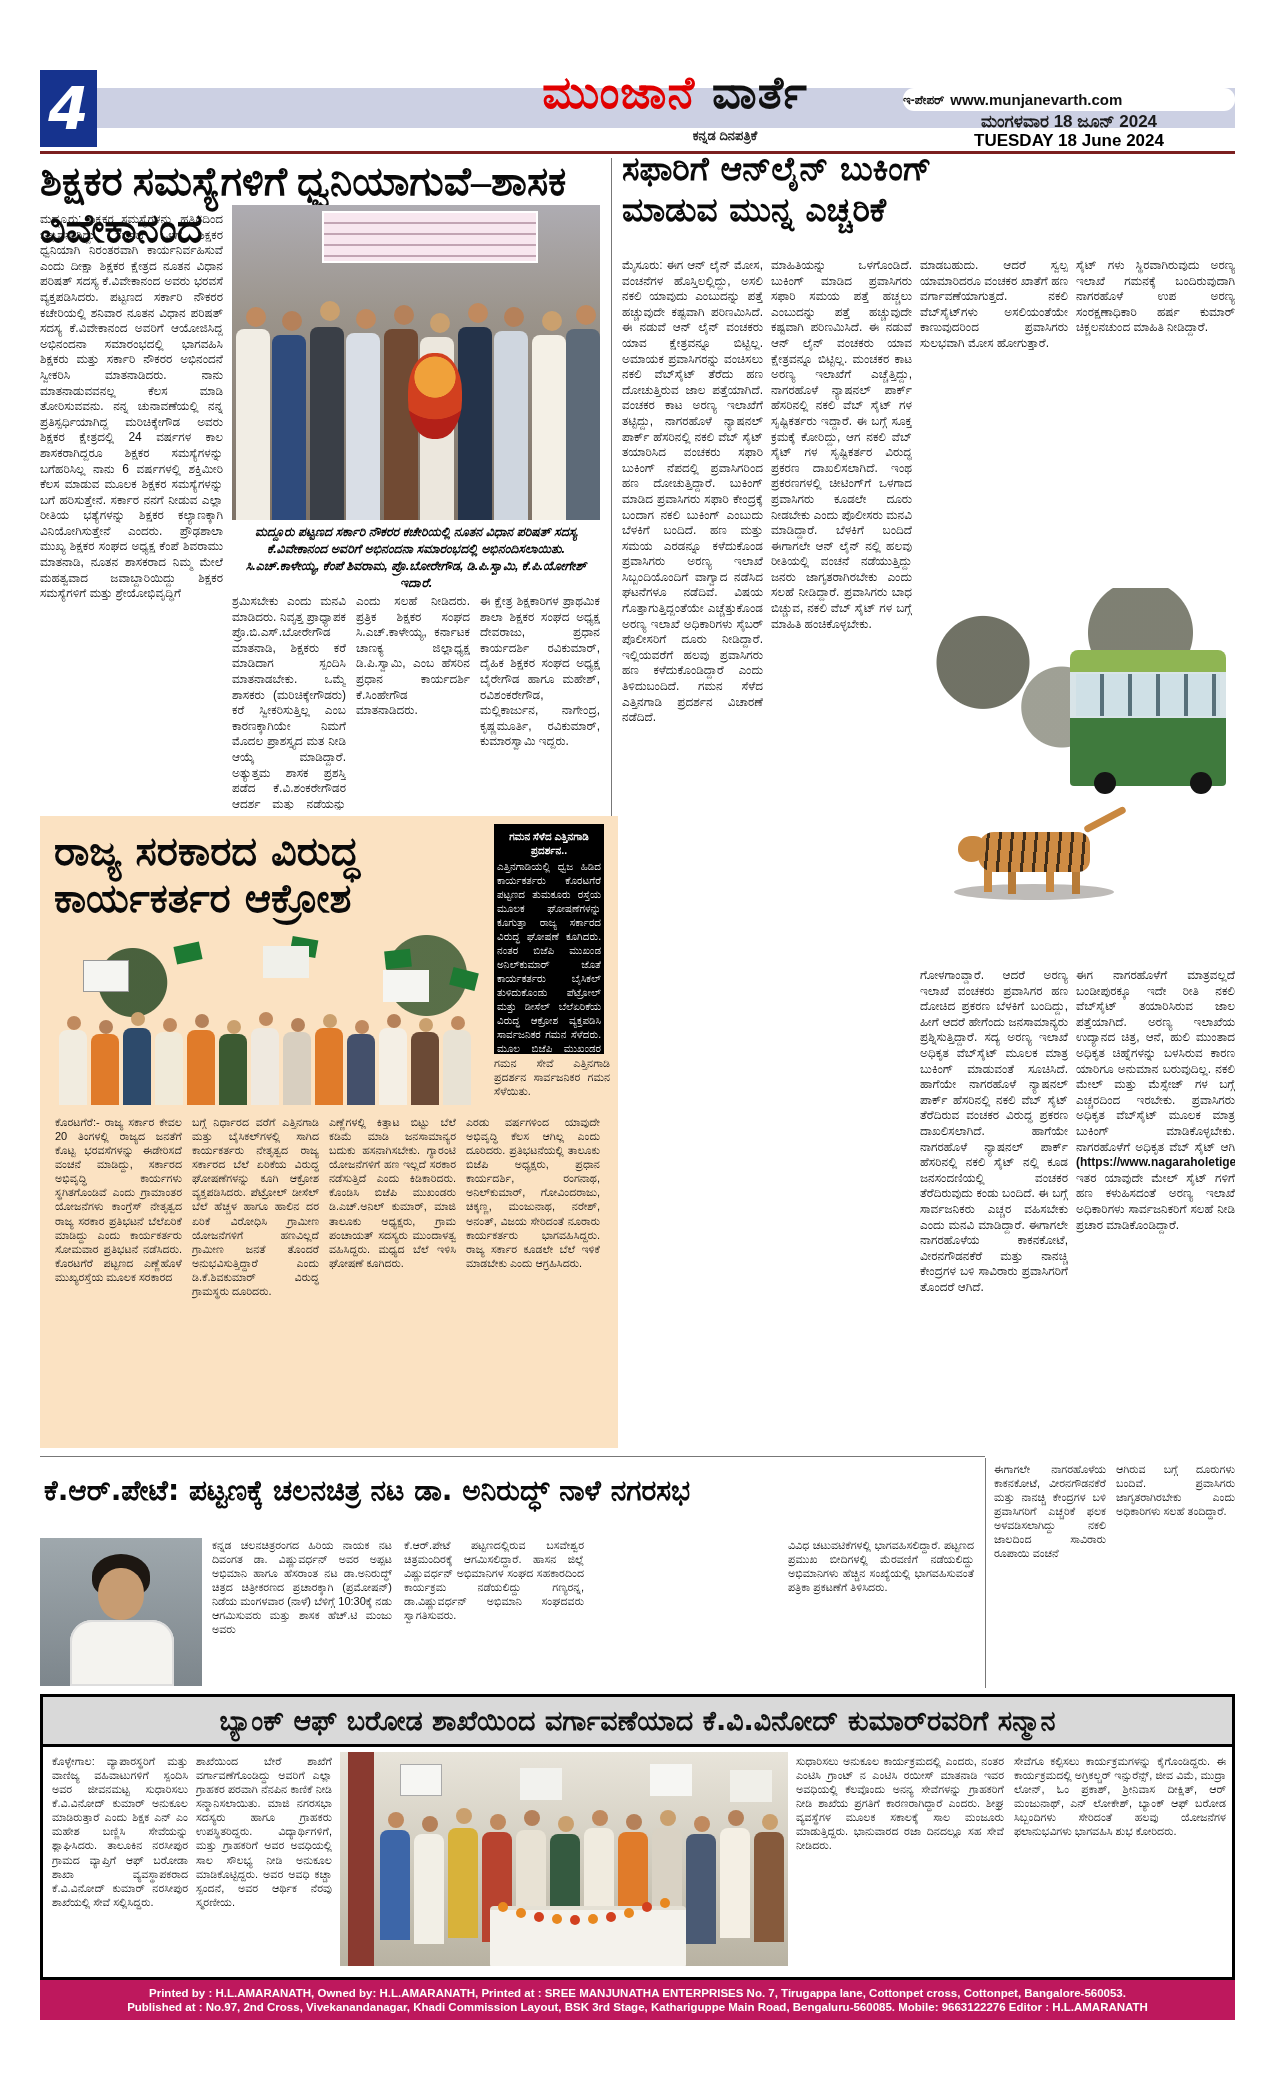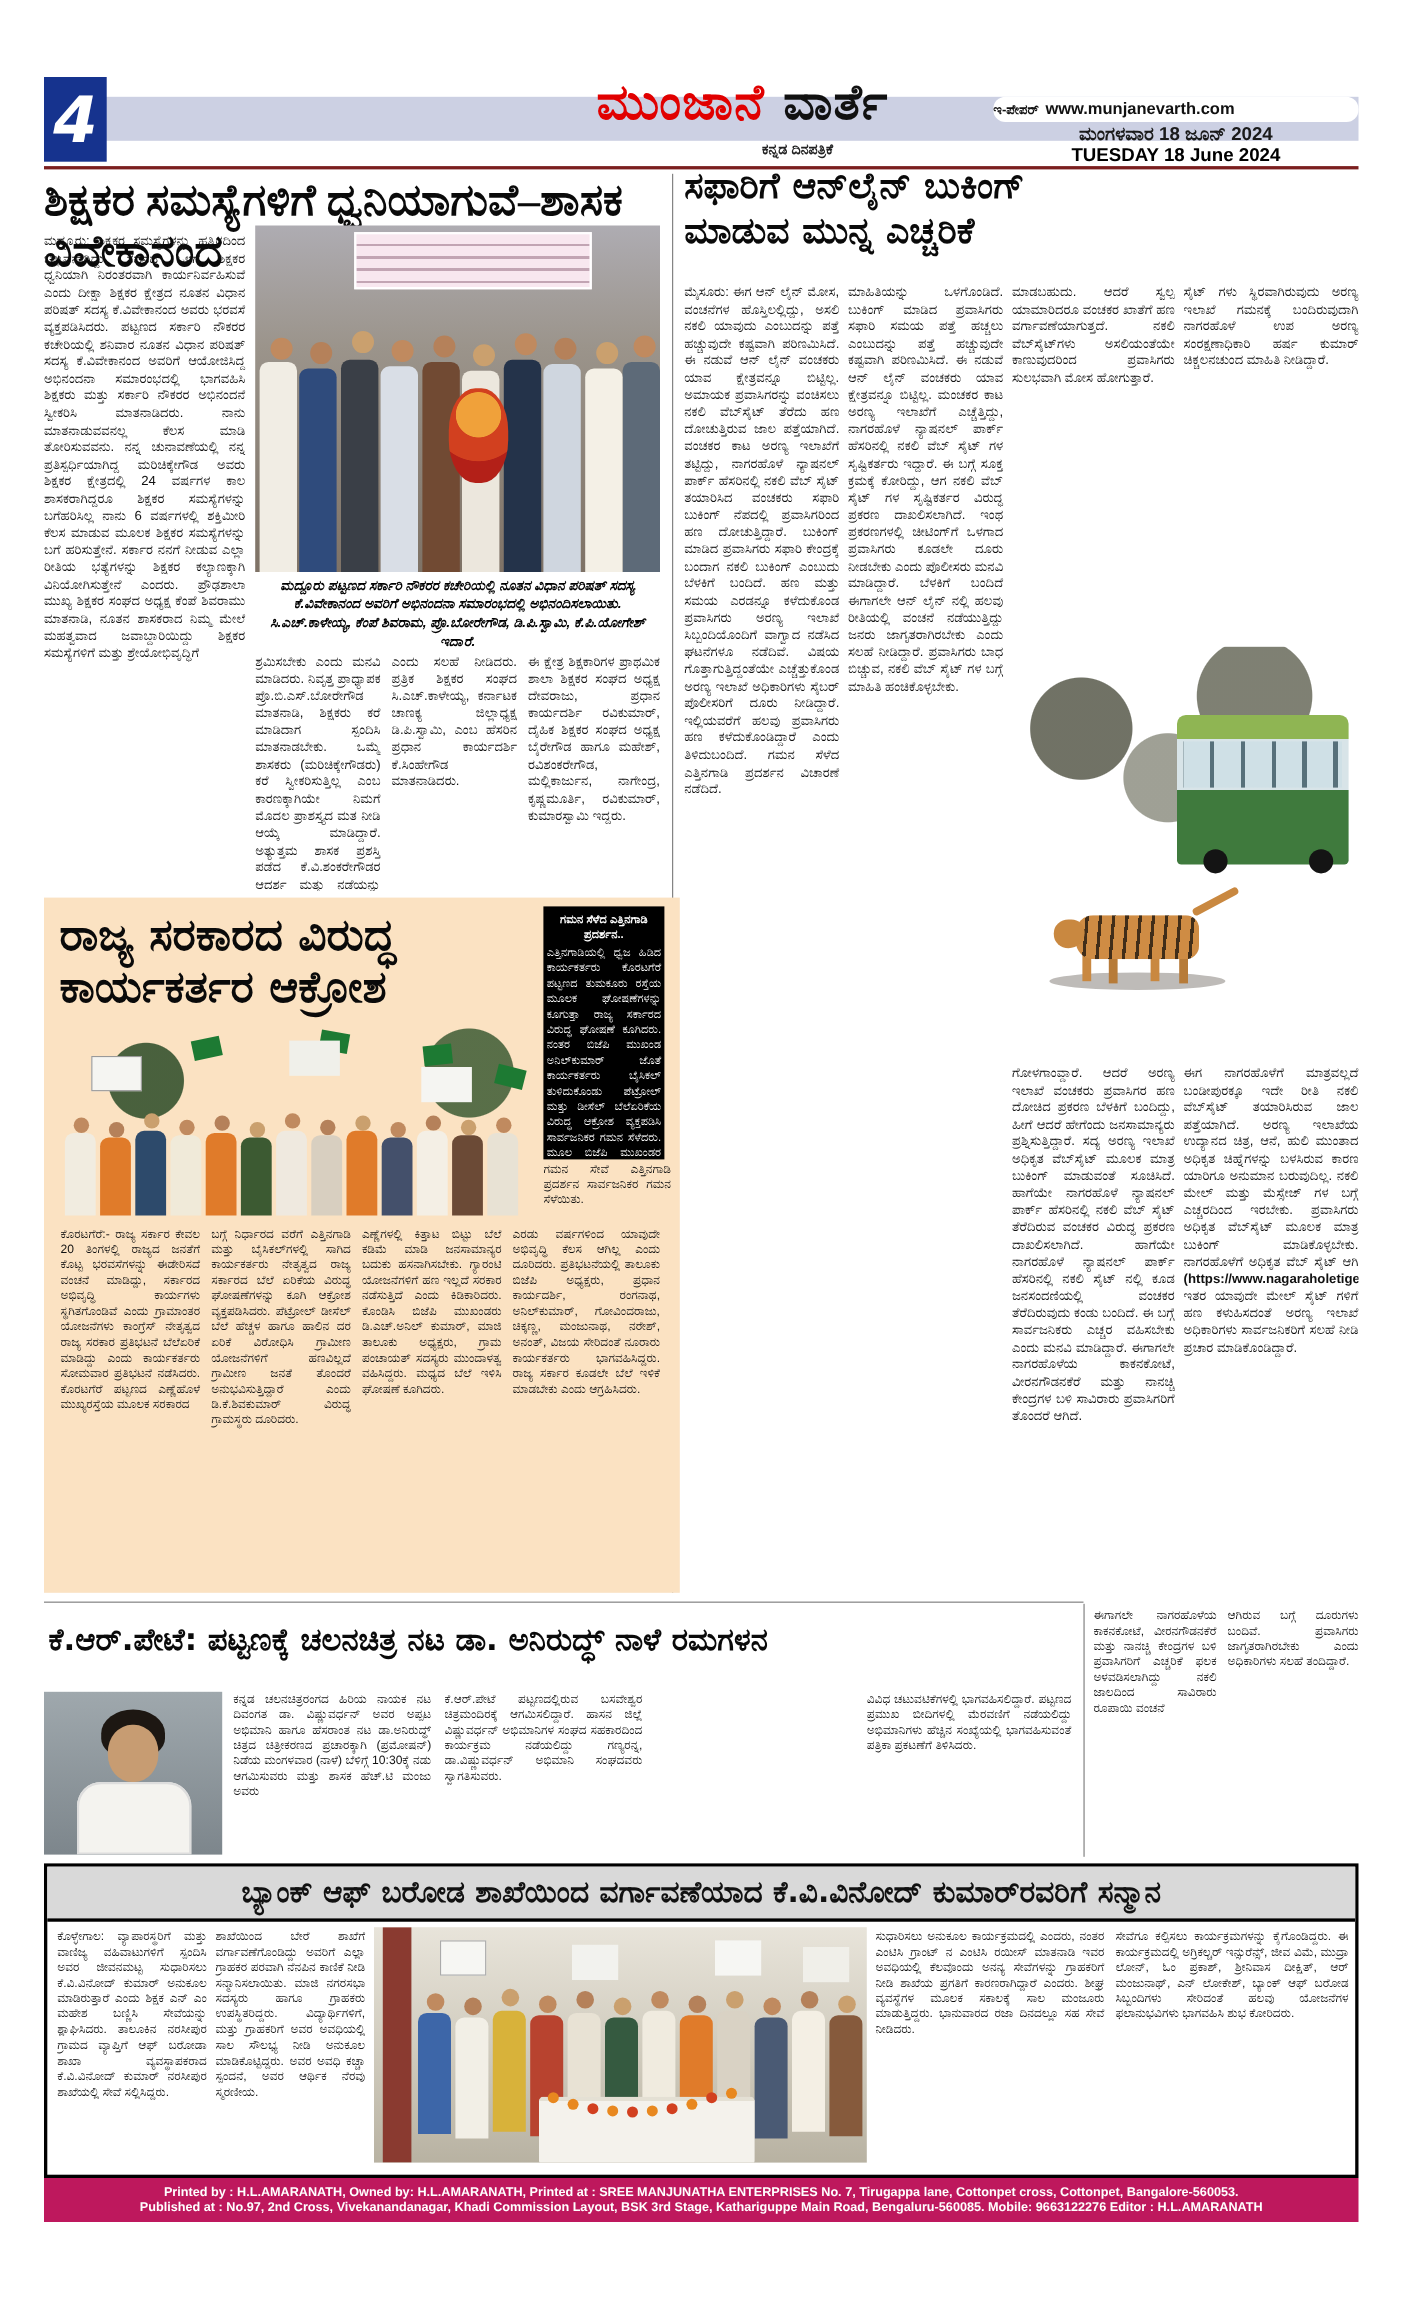--- a/index.html
+++ b/index.html
@@ -200,21 +200,21 @@
     <span>ಈಗ ನಾಗರಹೊಳೆಗೆ ಮಾತ್ರವಲ್ಲದೆ ಬಂಡೀಪುರಕ್ಕೂ ಇದೇ ರೀತಿ ನಕಲಿ ವೆಬ್‌ಸೈಟ್ ತಯಾರಿಸಿರುವ ಜಾಲ ಪತ್ತೆಯಾಗಿದೆ. ಅರಣ್ಯ ಇಲಾಖೆಯ ಉದ್ಯಾನದ ಚಿತ್ರ, ಆನೆ, ಹುಲಿ ಮುಂತಾದ ಅಧಿಕೃತ ಚಿಹ್ನೆಗಳನ್ನು ಬಳಸಿರುವ ಕಾರಣ ಯಾರಿಗೂ ಅನುಮಾನ ಬರುವುದಿಲ್ಲ. ನಕಲಿ ಮೇಲ್ ಮತ್ತು ಮೆಸ್ಸೇಜ್ ಗಳ ಬಗ್ಗೆ ಎಚ್ಚರದಿಂದ ಇರಬೇಕು. ಪ್ರವಾಸಿಗರು ಅಧಿಕೃತ ವೆಬ್‌ಸೈಟ್ ಮೂಲಕ ಮಾತ್ರ ಬುಕಿಂಗ್ ಮಾಡಿಕೊಳ್ಳಬೇಕು. ನಾಗರಹೊಳೆಗೆ ಅಧಿಕೃತ ವೆಬ್ ಸೈಟ್ ಆಗಿ</span>
     <span class="bold">(https://www.nagaraholetigerreserve.com)</span>
     <span>ಇತರ ಯಾವುದೇ ಮೇಲ್ ಸೈಟ್ ಗಳಿಗೆ ಹಣ ಕಳುಹಿಸದಂತೆ ಅರಣ್ಯ ಇಲಾಖೆ ಅಧಿಕಾರಿಗಳು ಸಾರ್ವಜನಿಕರಿಗೆ ಸಲಹೆ ನೀಡಿ ಪ್ರಚಾರ ಮಾಡಿಕೊಂಡಿದ್ದಾರೆ.</span>
   </div>
 
   <div class="abs vline" style="left:985px;top:1458px;height:230px;"></div>
   <div class="abs col small" style="left:994px;top:1462px;width:112px;height:222px;">ಈಗಾಗಲೇ ನಾಗರಹೊಳೆಯ ಕಾಕನಕೋಟೆ, ವೀರನಗೌಡನಕೆರೆ ಮತ್ತು ನಾನಚ್ಚಿ ಕೇಂದ್ರಗಳ ಬಳಿ ಪ್ರವಾಸಿಗರಿಗೆ ಎಚ್ಚರಿಕೆ ಫಲಕ ಅಳವಡಿಸಲಾಗಿದ್ದು ನಕಲಿ ಜಾಲದಿಂದ ಸಾವಿರಾರು ರೂಪಾಯಿ ವಂಚನೆ</div>
   <div class="abs col small" style="left:1116px;top:1462px;width:119px;height:222px;">ಆಗಿರುವ ಬಗ್ಗೆ ದೂರುಗಳು ಬಂದಿವೆ. ಪ್ರವಾಸಿಗರು ಜಾಗೃತರಾಗಿರಬೇಕು ಎಂದು ಅಧಿಕಾರಿಗಳು ಸಲಹೆ ತಂದಿದ್ದಾರೆ.</div>
 
   <div class="abs hline" style="left:40px;top:1456px;width:945px;"></div>
-  <h2 class="abs headline" style="left:44px;top:1474px;width:730px;font-size:28px;">ಕೆ.ಆರ್.ಪೇಟೆ: ಪಟ್ಟಣಕ್ಕೆ ಚಲನಚಿತ್ರ ನಟ ಡಾ. ಅನಿರುದ್ಧ್ ನಾಳೆ ರಮಗಳನ</h2>
+  <h2 class="abs headline" style="left:44px;top:1474px;width:730px;font-size:28px;">ಕೆ.ಆರ್.ಪೇಟೆ: ಪಟ್ಟಣಕ್ಕೆ ಚಲನಚಿತ್ರ ನಟ ಡಾ. ಅನಿರುದ್ಧ್ ನಾಳೆ ನಗರಸಭ</h2>
 
   <div class="abs photo photo-actor" style="left:40px;top:1538px;width:162px;height:148px;">
     <div class="abs a-shirt"></div>
     <div class="abs a-hair"></div>
     <div class="abs a-face"></div>
   </div>
   <div class="abs col small" style="left:212px;top:1538px;width:180px;height:150px;">ಕನ್ನಡ ಚಲನಚಿತ್ರರಂಗದ ಹಿರಿಯ ನಾಯಕ ನಟ ದಿವಂಗತ ಡಾ. ವಿಷ್ಣುವರ್ಧನ್ ಅವರ ಅಪ್ಪಟ ಅಭಿಮಾನಿ ಹಾಗೂ ಹೆಸರಾಂತ ನಟ ಡಾ.ಅನಿರುದ್ಧ್ ಚಿತ್ರದ ಚಿತ್ರೀಕರಣದ ಪ್ರಚಾರಕ್ಕಾಗಿ (ಪ್ರಮೋಷನ್) ನಿಡೆಯ ಮಂಗಳವಾರ (ನಾಳೆ) ಬೆಳಿಗ್ಗೆ 10:30ಕ್ಕೆ ನಡು ಆಗಮಿಸುವರು ಮತ್ತು ಶಾಸಕ ಹೆಚ್.ಟಿ ಮಂಜು ಅವರು</div>
   <div class="abs col small" style="left:404px;top:1538px;width:180px;height:150px;">ಕೆ.ಆರ್.ಪೇಟೆ ಪಟ್ಟಣದಲ್ಲಿರುವ ಬಸವೇಶ್ವರ ಚಿತ್ರಮಂದಿರಕ್ಕೆ ಆಗಮಿಸಲಿದ್ದಾರೆ. ಹಾಸನ ಜಿಲ್ಲೆ ವಿಷ್ಣುವರ್ಧನ್ ಅಭಿಮಾನಿಗಳ ಸಂಘದ ಸಹಕಾರದಿಂದ ಕಾರ್ಯಕ್ರಮ ನಡೆಯಲಿದ್ದು ಗಣ್ಯರನ್ನ, ಡಾ.ವಿಷ್ಣುವರ್ಧನ್ ಅಭಿಮಾನಿ ಸಂಘದವರು ಸ್ವಾಗತಿಸುವರು.</div>
   <div class="abs col small" style="left:788px;top:1538px;width:186px;height:150px;">ವಿವಿಧ ಚಟುವಟಿಕೆಗಳಲ್ಲಿ ಭಾಗವಹಿಸಲಿದ್ದಾರೆ. ಪಟ್ಟಣದ ಪ್ರಮುಖ ಬೀದಿಗಳಲ್ಲಿ ಮೆರವಣಿಗೆ ನಡೆಯಲಿದ್ದು ಅಭಿಮಾನಿಗಳು ಹೆಚ್ಚಿನ ಸಂಖ್ಯೆಯಲ್ಲಿ ಭಾಗವಹಿಸುವಂತೆ ಪತ್ರಿಕಾ ಪ್ರಕಟಣೆಗೆ ತಿಳಿಸಿದರು.</div>
 

